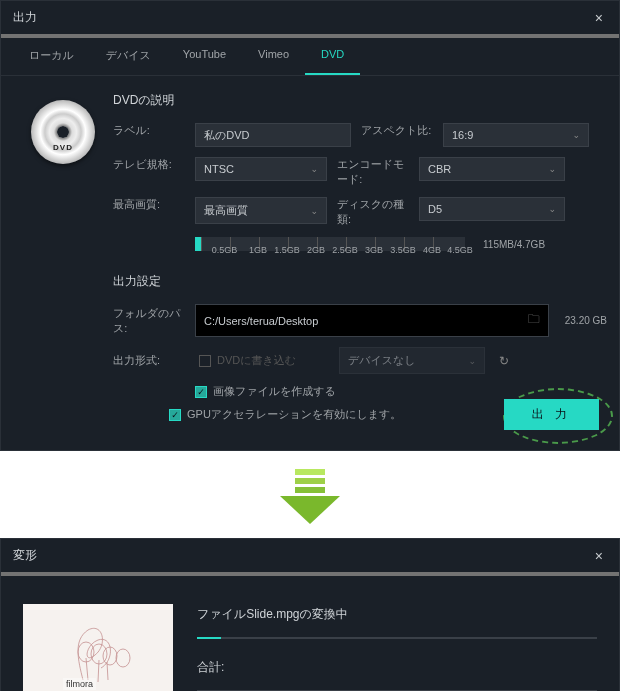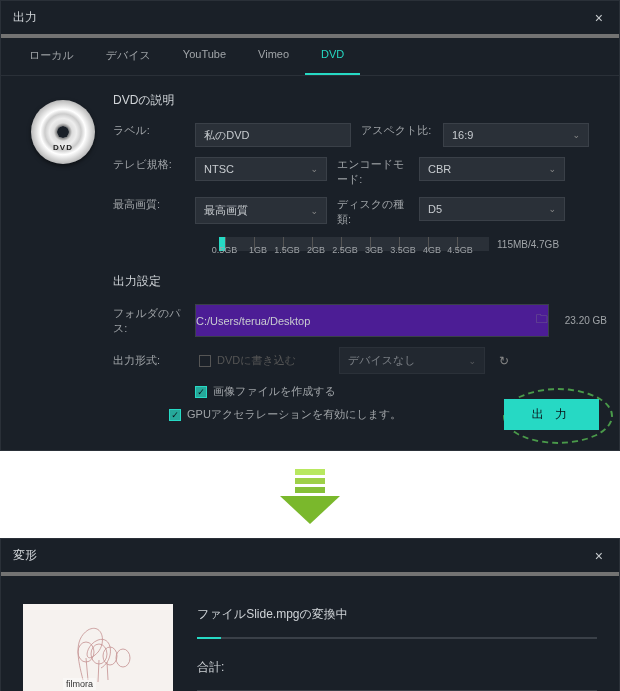--- a/index.html
+++ b/index.html
@@ -18,28 +18,28 @@
 .dvd-disc .lbl { position:absolute; bottom:12px; font-size:8px; font-weight:bold; color:#222; letter-spacing:1px;}
 .form-col { flex: 1; }
 .section-title { color: #d0d4d8; margin-bottom: 14px; font-size: 12px; }
 .form-row { display: flex; align-items: flex-start; margin-bottom: 10px; gap: 8px; }
 .field-label { width: 74px; color: #a0a4a8; }
 .field-label2 { width: 74px; color: #a0a4a8; margin-left: 2px; }
 .input-text { background: #2a3038; border: 1px solid #3a4048; color: #c8ccd0; padding: 5px 8px; width: 156px; font-size: 11px; }
 .select { background: #2a3038; border: 1px solid #3a4048; color: #c8ccd0; padding: 5px 8px; width: 132px; font-size: 11px; position: relative; display: flex; justify-content: space-between; align-items: center; cursor: pointer; }
 .select.wide { width: 146px; }
 .select .chev { font-size: 9px; color: #888; }
-.size-bar-row { display:flex; align-items:center; margin: 6px 0 18px 106px; }
+.size-bar-row { display:flex; align-items:center; margin: 6px 0 18px 82px; gap:10px; }
 .size-bar { display:flex; height:14px; width:270px; background:#2a3038; }
 .size-seg { border-left:1px solid #555; flex:0 0 auto; }
 .size-seg.first { background:#26d9c4; width:6px; border-left:none; }
 .sizechunks { display:flex; font-size:9px; color:#a0a4a8; }
 .sizechunks span{ display:inline-block; text-align:center; }
 .size-text { font-size:10px; color:#a0a4a8; margin-left:8px;}
-.path-input { background:#4c1d95; border:1px solid #3a4048; color:#c8ccd0; padding:5px 0; flex:1; font-size:11px; display:flex; justify-content:space-between; align-items:center;}
+.path-input { background:#000000; border:1px solid #3a4048; color:#c8ccd0; padding:5px 8px; flex:1; font-size:11px; display:flex; justify-content:space-between; align-items:center;}
 .folder-ico { color:#888; font-size:12px; cursor:pointer; }
 .checkbox-row { display:flex; align-items:center; gap:6px; color:#a0a4a8; margin-left:82px; margin-bottom:8px;}
 .checkbox-row.leftfull { margin-left:56px; }
 .chk { width:12px; height:12px; background:#26a89a; border:1px solid #26d9c4; display:inline-flex; align-items:center; justify-content:center; font-size:9px; color:#0a1218; }
 .chk.empty { background:transparent; border:1px solid #555; }
 .output-cell-row { display:flex; align-items:center; gap:8px; margin-bottom:10px;}
 .disabled-txt { color:#555; }
 .refresh-ico { color:#888; font-size:12px; margin-left:6px; cursor:pointer;}
 .export-btn-wrap { position:absolute; right:20px; bottom:20px; }
 .dialog1 { position:relative; }

